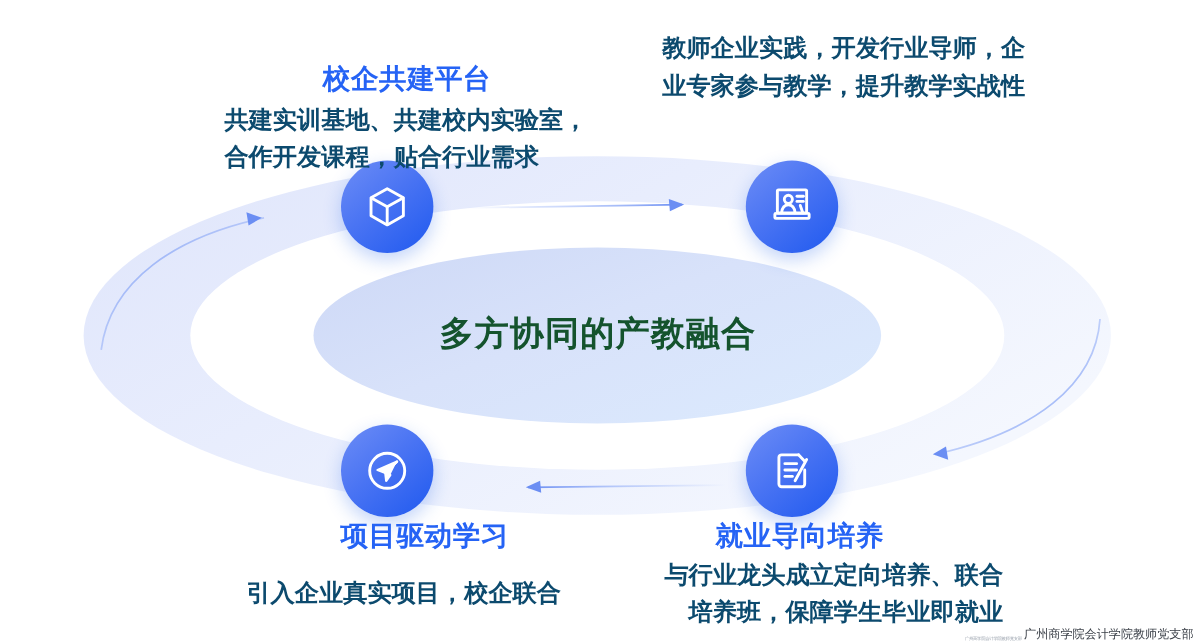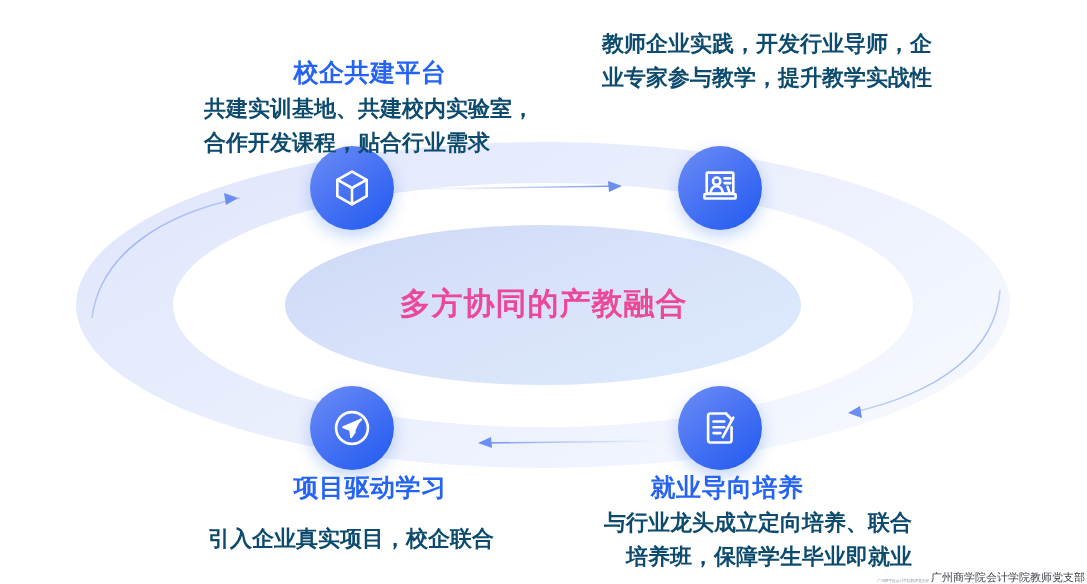--- a/index.html
+++ b/index.html
@@ -37,33 +37,33 @@
     color:#0c4a6e;font-size:22px;font-weight:bold;line-height:1.55;
     white-space:nowrap;
   }
   .blk-body div{white-space:nowrap;}
 
   .block-tl{left:196px;top:27px;width:348px;}
   .block-tl .blk-body{text-align:left;padding-left:8px;}
   .block-tr{left:584px;top:27px;width:356px;}
   .block-tr .blk-body{text-align:center;padding-left:10px;}
 
-  .block-bl{left:196px;top:473px;width:348px;}
+  .block-bl{left:212px;top:473px;width:348px;}
   .block-bl .blk-body{text-align:left;padding-left:12px;margin-top:20px;}
   .block-br{left:542px;top:473px;width:370px;}
   .block-br .blk-body{text-align:right;padding-left:10px;}
 
   .block-bl .blk-title,.block-br .blk-title{margin-bottom:4px;}
   .block-tl .blk-title,.block-tr .blk-title{margin-bottom:5px;margin-top:31px;}
 
   
   .center-label{
     position:absolute;left:0;top:283px;width:1087px;
     text-align:center;
-    color:#ec4899;font-size:31px;font-weight:bold;letter-spacing:1px;
+    color:#14532d;font-size:31px;font-weight:bold;letter-spacing:1px;
   }
 
   
   .watermark{
     position:absolute;right:2px;bottom:1px;
     display:flex;align-items:flex-end;gap:2px;
   }
   .wm-tiny{font-size:4px;color:#9aa2ad;letter-spacing:-.3px;line-height:1;white-space:nowrap;}
   .wm-main{font-size:11px;color:#3c4149;letter-spacing:0px;line-height:1;white-space:nowrap;}
 </style>

